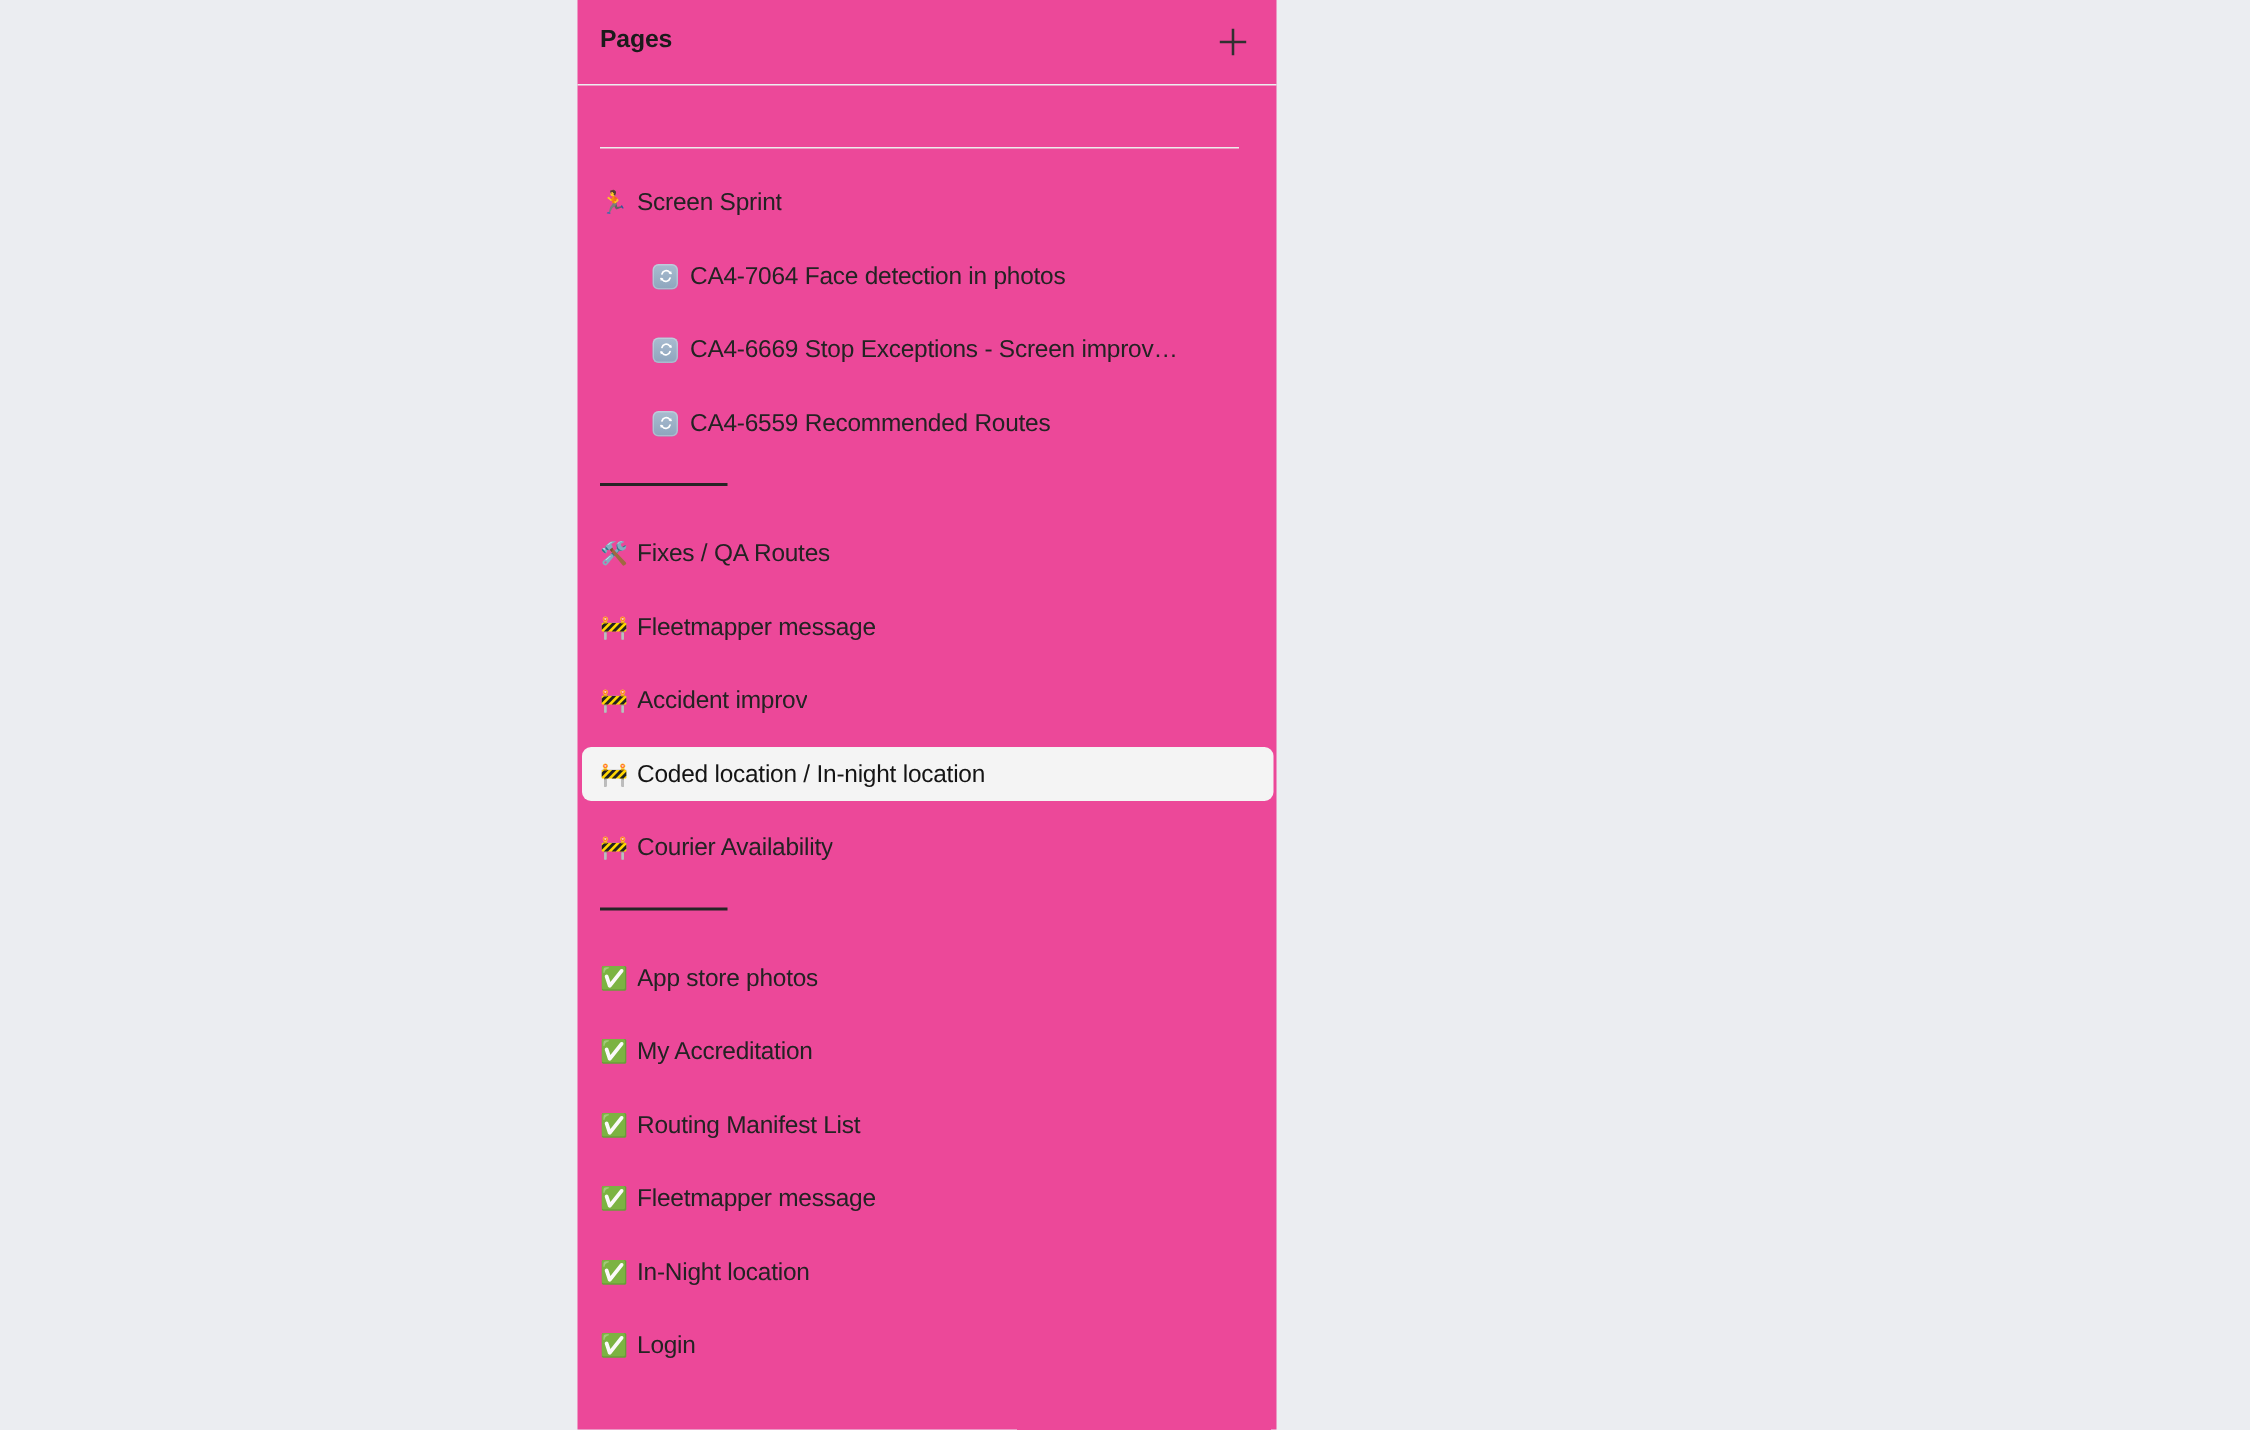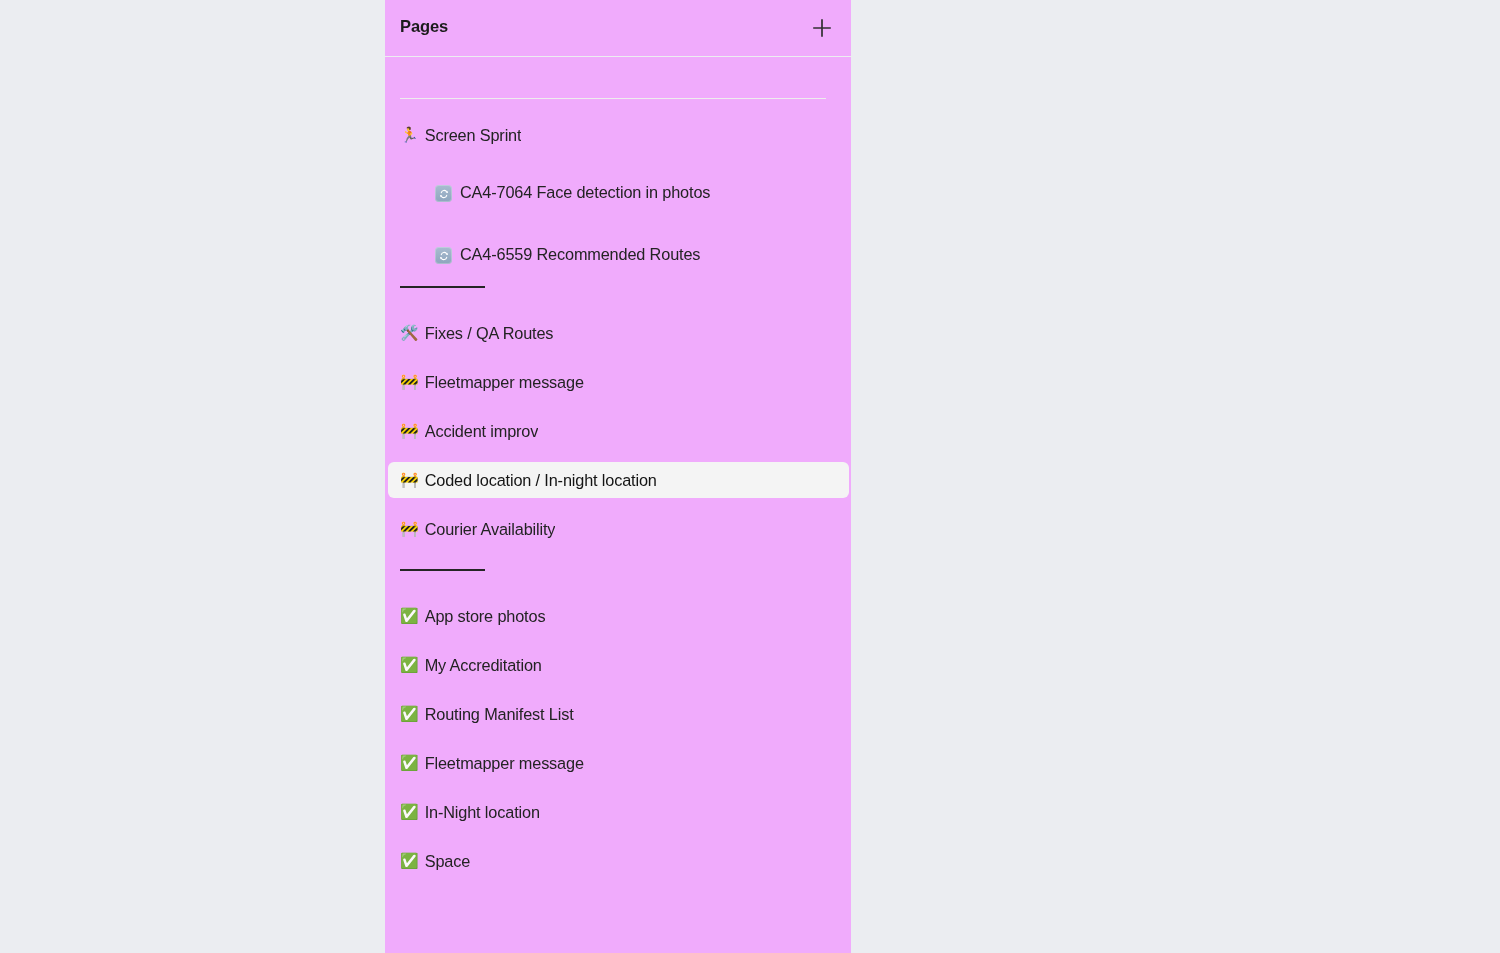--- a/index.html
+++ b/index.html
@@ -20,21 +20,21 @@
     height: 953px;
   }
 
   
   .pages-panel {
     position: absolute;
     left: 385px;
     top: 0;
     width: 466px;
     height: 953px;
-    background: #f0abfc;
+    background: #ec4899;
     box-sizing: border-box;
   }
 
   
   .panel-header {
     position: relative;
     height: 57px;
     border-bottom: 1px solid #eceef0;
     box-sizing: border-box;
   }
@@ -117,21 +117,20 @@
   .row .row-label {
     font-size: 16.3px;
     color: #232323;
     letter-spacing: -0.15px;
     overflow: hidden;
     text-overflow: ellipsis;
     white-space: nowrap;
   }
   .row.indent {
     padding-left: 47px;
-    align-items: flex-end;
   }
   .row.indent .row-label {
     font-size: 16.3px;
     max-width: 360px;
   }
   .row.selected {
     background: #f4f4f4;
   }
   .row.selected .row-label {
     font-weight: normal;
@@ -190,20 +189,31 @@
                 <svg width="12" height="12" viewBox="0 0 16 16" aria-hidden="true">
                   <path d="M4.4 6.2 A3.9 3.9 0 0 1 11.2 4.6 L12.4 5.8" fill="none" stroke="#ffffff" stroke-width="1.5" stroke-linecap="round"></path>
                   <path d="M12.6 3.6 L12.9 6.2 L10.3 6.0 Z" fill="#ffffff"></path>
                   <path d="M11.6 9.8 A3.9 3.9 0 0 1 4.8 11.4 L3.6 10.2" fill="none" stroke="#ffffff" stroke-width="1.5" stroke-linecap="round"></path>
                   <path d="M3.4 12.4 L3.1 9.8 L5.7 10.0 Z" fill="#ffffff"></path>
                 </svg>
               </span>
               <span class="row-label"> CA4-7064 Face detection in photos</span>
             </div>
             <div class="spacer-sm"></div>
+            <div class="row indent">
+              <span class="jira-icon">
+                <svg width="12" height="12" viewBox="0 0 16 16" aria-hidden="true">
+                  <path d="M4.4 6.2 A3.9 3.9 0 0 1 11.2 4.6 L12.4 5.8" fill="none" stroke="#ffffff" stroke-width="1.5" stroke-linecap="round"></path>
+                  <path d="M12.6 3.6 L12.9 6.2 L10.3 6.0 Z" fill="#ffffff"></path>
+                  <path d="M11.6 9.8 A3.9 3.9 0 0 1 4.8 11.4 L3.6 10.2" fill="none" stroke="#ffffff" stroke-width="1.5" stroke-linecap="round"></path>
+                  <path d="M3.4 12.4 L3.1 9.8 L5.7 10.0 Z" fill="#ffffff"></path>
+                </svg>
+              </span>
+              <span class="row-label">CA4-6669 Stop Exceptions - Screen improv…</span>
+            </div>
             <div class="spacer-sm"></div>
             <div class="row indent">
               <span class="jira-icon">
                 <svg width="12" height="12" viewBox="0 0 16 16" aria-hidden="true">
                   <path d="M4.4 6.2 A3.9 3.9 0 0 1 11.2 4.6 L12.4 5.8" fill="none" stroke="#ffffff" stroke-width="1.5" stroke-linecap="round"></path>
                   <path d="M12.6 3.6 L12.9 6.2 L10.3 6.0 Z" fill="#ffffff"></path>
                   <path d="M11.6 9.8 A3.9 3.9 0 0 1 4.8 11.4 L3.6 10.2" fill="none" stroke="#ffffff" stroke-width="1.5" stroke-linecap="round"></path>
                   <path d="M3.4 12.4 L3.1 9.8 L5.7 10.0 Z" fill="#ffffff"></path>
                 </svg>
               </span>
@@ -263,21 +273,21 @@
               <span class="row-label"> Fleetmapper message</span>
             </div>
             <div class="spacer-sm"></div>
             <div class="row">
               <span class="row-emoji">✅</span>
               <span class="row-label"> In-Night location</span>
             </div>
             <div class="spacer-sm"></div>
             <div class="row">
               <span class="row-emoji">✅</span>
-              <span class="row-label">Space</span>
+              <span class="row-label">Login</span>
             </div>
           </div>
         </div>
     </div>
 
   </aside>
 
 </div>
 
 </body></html>

